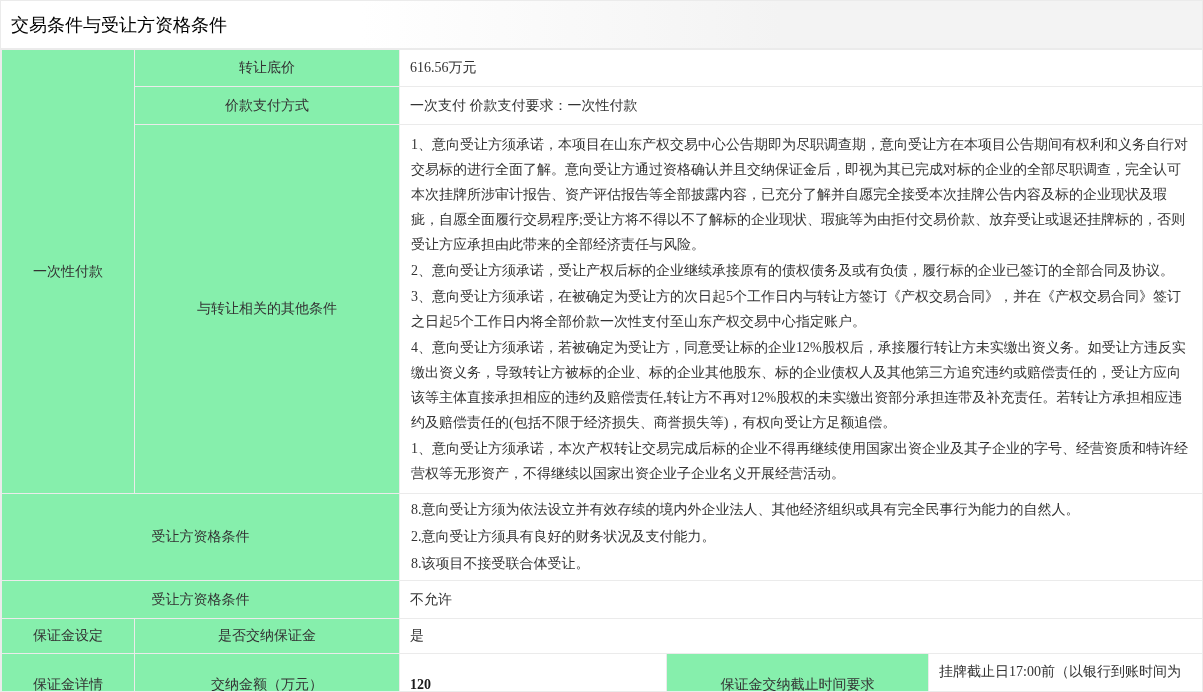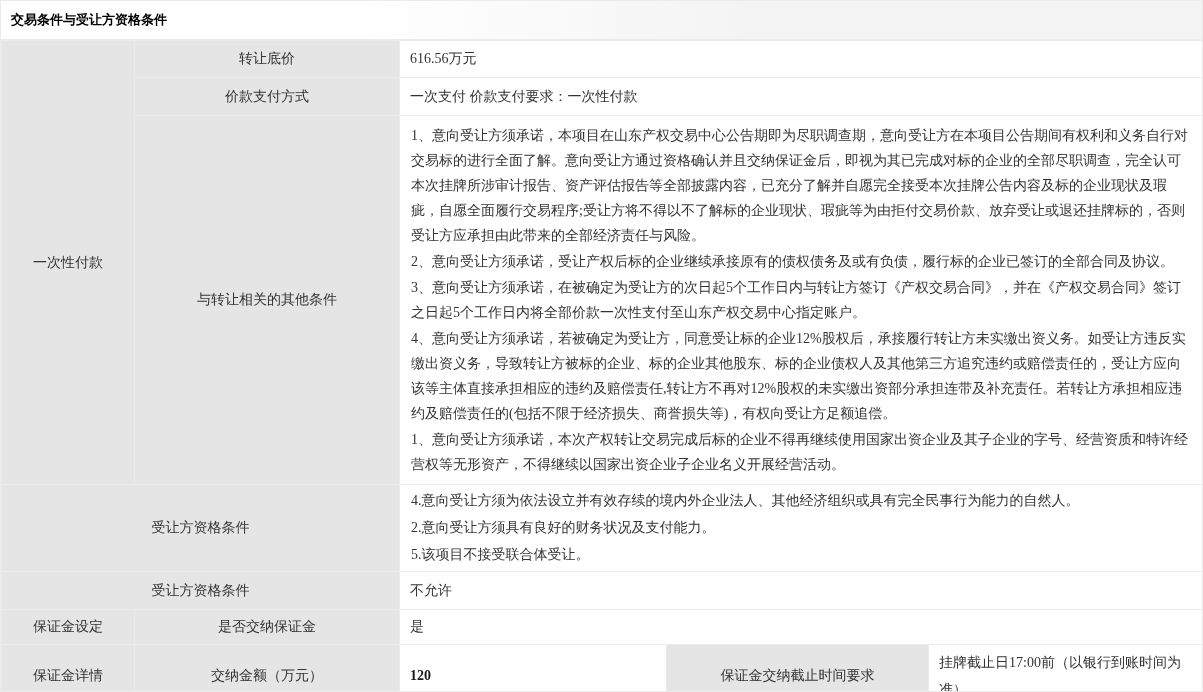--- a/index.html
+++ b/index.html
@@ -5,39 +5,39 @@
   * { box-sizing: border-box; }
   html,body { margin:0; padding:0; background:#fff; }
   body { font-family:"Liberation Sans","DejaVu Sans",sans-serif; }
   .page {
     width:1203px; height:692px;
     border:1px solid #ebebeb;
     background:#fff;
     overflow:hidden;
   }
   .title-bar {
-    height:39px;
+    height:48px;
     display:flex; align-items:center;
     padding-left:10px;
-    font-size:13px; font-weight:bold; color:#000;
+    font-size:18px; font-weight:normal; color:#000;
     background:linear-gradient(90deg,#ffffff 0%,#ffffff 30%,#f3f3f3 65%,#f3f3f3 100%);
     border-bottom:1px solid #ebebeb;
   }
   table.cond {
     width:1203px;
     border-collapse:collapse;
     table-layout:fixed;
     font-size:14px; color:#333;
   }
   table.cond td {
     border:1px solid #ebebeb;
     vertical-align:middle;
   }
   td.lbl {
-    background:#e5e5e5;
+    background:#86efac;
     text-align:center;
     color:#333;
     padding:2px 6px;
   }
   td.val {
     background:#fff;
     text-align:left;
     padding:4px 10px;
     font-family:Liberation Serif, serif;
   }
@@ -90,23 +90,23 @@
         <p>2、意向受让方须承诺，受让产权后标的企业继续承接原有的债权债务及或有负债，履行标的企业已签订的全部合同及协议。</p>
         <p>3、意向受让方须承诺，在被确定为受让方的次日起5个工作日内与转让方签订《产权交易合同》，并在《产权交易合同》签订之日起5个工作日内将全部价款一次性支付至山东产权交易中心指定账户。</p>
         <p>4、意向受让方须承诺，若被确定为受让方，同意受让标的企业12%股权后，承接履行转让方未实缴出资义务。如受让方违反实缴出资义务，导致转让方被标的企业、标的企业其他股东、标的企业债权人及其他第三方追究违约或赔偿责任的，受让方应向该等主体直接承担相应的违约及赔偿责任,转让方不再对12%股权的未实缴出资部分承担连带及补充责任。若转让方承担相应违约及赔偿责任的(包括不限于经济损失、商誉损失等)，有权向受让方足额追偿。</p>
         <p>1、意向受让方须承诺，本次产权转让交易完成后标的企业不得再继续使用国家出资企业及其子企业的字号、经营资质和特许经营权等无形资产，不得继续以国家出资企业子企业名义开展经营活动。</p>
       </td>
     </tr>
 
     <tr class="r-qual">
       <td class="lbl" colspan="2">受让方资格条件</td>
       <td class="val val-qual" colspan="3">
-        <p>4.意向受让方须为依法设立并有效存续的境内外企业法人、其他经济组织或具有完全民事行为能力的自然人。</p>
+        <p>8.意向受让方须为依法设立并有效存续的境内外企业法人、其他经济组织或具有完全民事行为能力的自然人。</p>
         <p>2.意向受让方须具有良好的财务状况及支付能力。</p>
-        <p>5.该项目不接受联合体受让。</p>
+        <p>8.该项目不接受联合体受让。</p>
       </td>
     </tr>
 
     <tr class="r-sm2">
       <td class="lbl" colspan="2">受让方资格条件</td>
       <td class="val" colspan="3">不允许</td>
     </tr>
 
     <tr class="r-dep">
       <td class="lbl">保证金设定</td>

